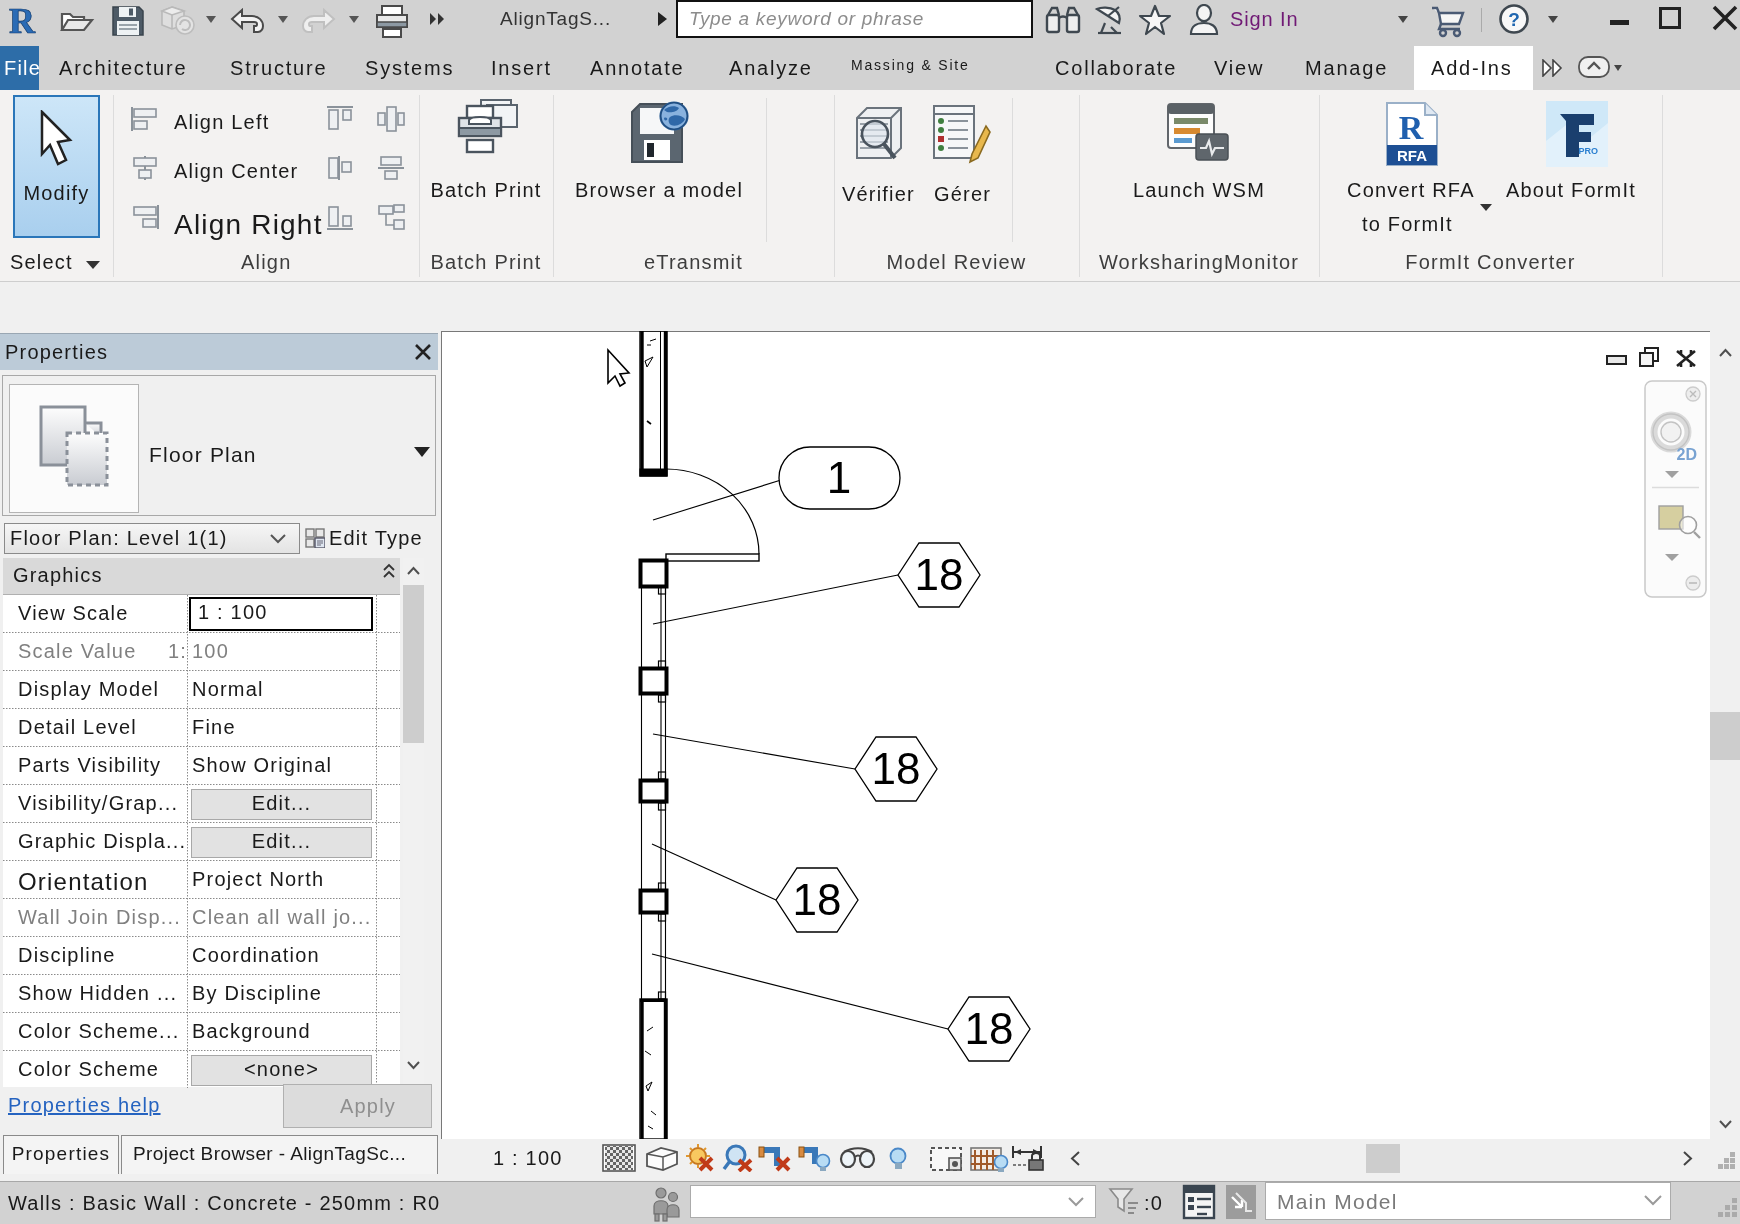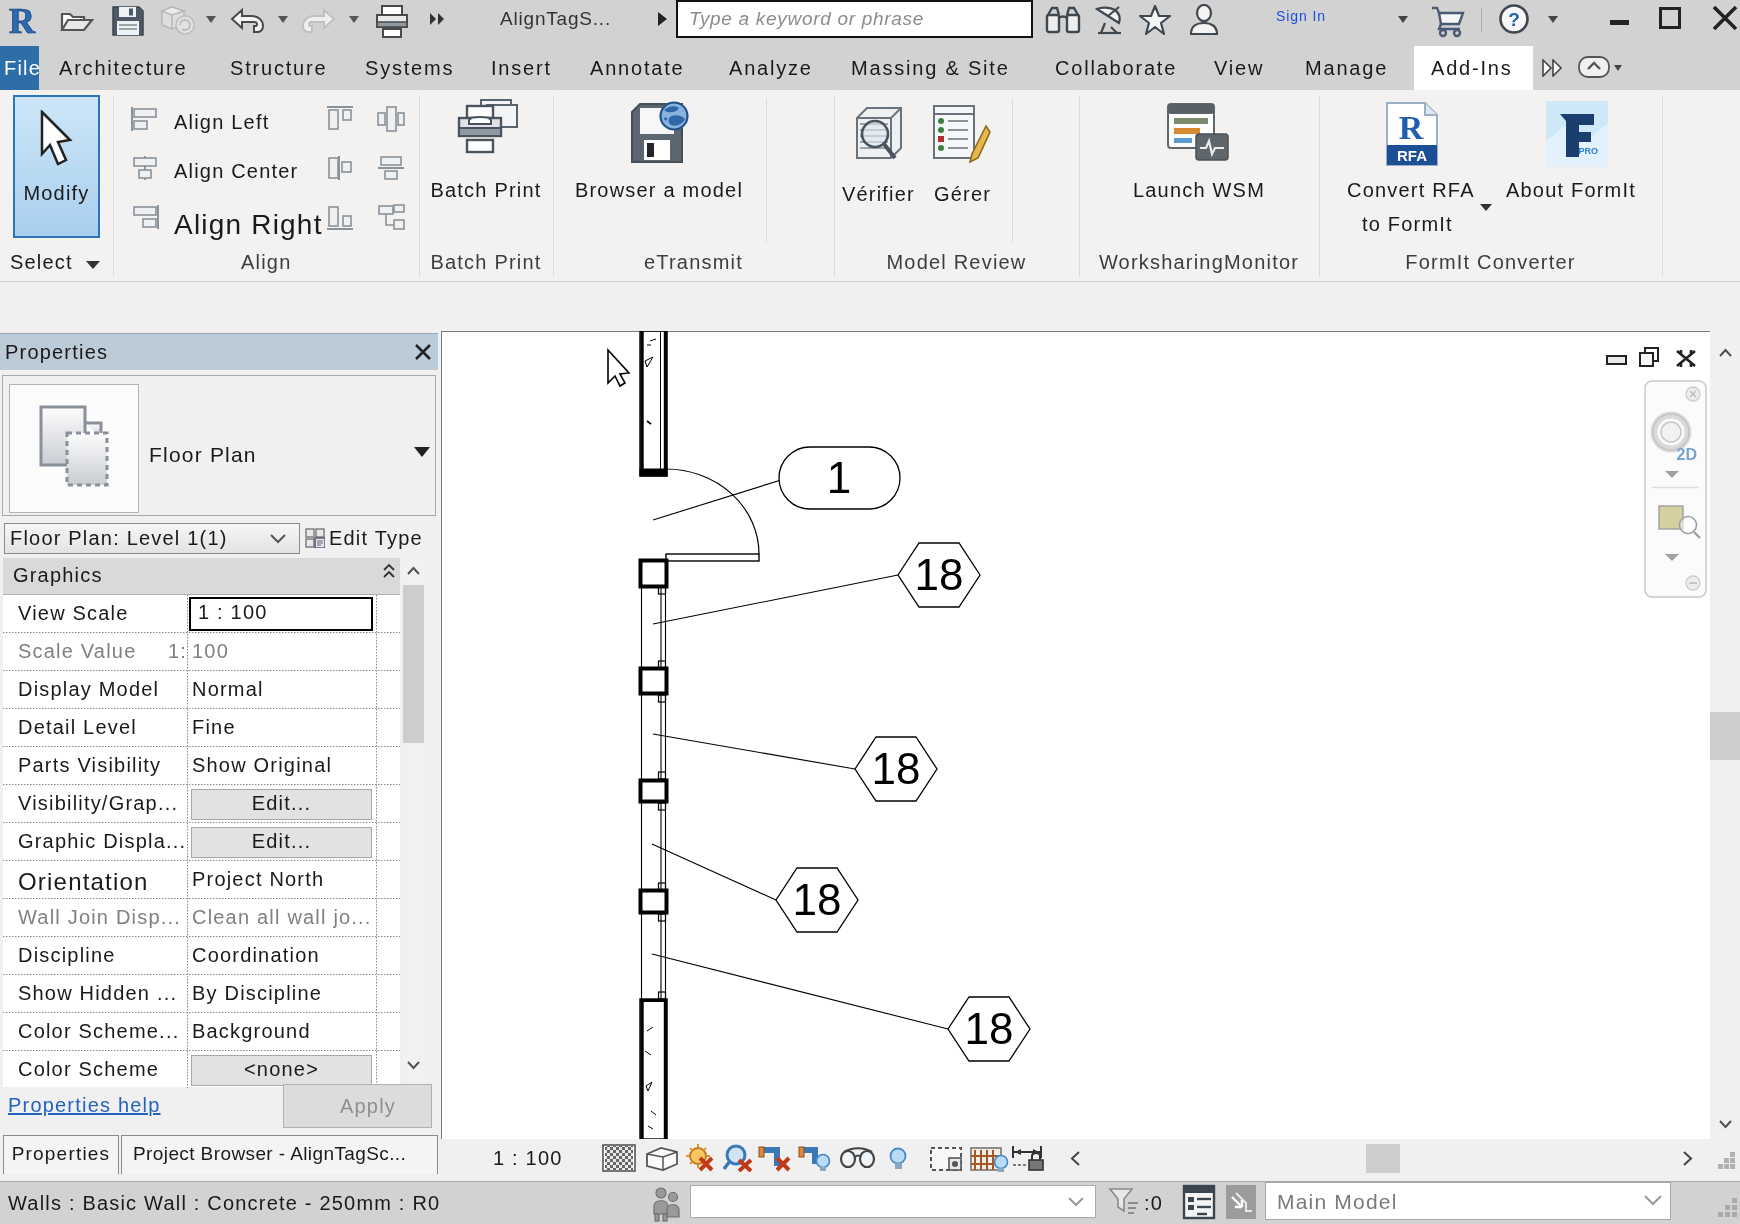--- a/index.html
+++ b/index.html
@@ -95,21 +95,21 @@
   </svg>
   
   <svg class="abs" style="left:1138px;top:4px;" width="34" height="32" viewBox="0 0 34 32">
     <path d="M17 2 L21 12 L32 12 L23 19 L26 30 L17 23 L8 30 L11 19 L2 12 L13 12 Z" fill="#f6f6f6" stroke="#3f4850" stroke-width="2.2" stroke-linejoin="round"></path>
   </svg>
   
   <svg class="abs" style="left:1189px;top:4px;" width="30" height="32" viewBox="0 0 30 32">
     <ellipse cx="15" cy="9" rx="7" ry="8" fill="#f4f4f4" stroke="#3f4850" stroke-width="2.2"></ellipse>
     <path d="M2 30 C2 22 8 19 15 19 C22 19 28 22 28 30 Z" fill="#f4f4f4" stroke="#3f4850" stroke-width="2.2"></path>
   </svg>
-  <div class="tx" style="left:1276px;top:8px;font-size:14px;letter-spacing:0.9px;color:#1d4ed8;">Sign In</div>
+  <div class="tx" style="left:1230px;top:8px;font-size:20px;letter-spacing:0.9px;color:#701a75;">Sign In</div>
   <svg class="abs" style="left:1396px;top:14px;" width="14" height="10">
         <path d="M2 2 L12 2 L7 9 Z" fill="#444"></path>
       </svg>
   
   <svg class="abs" style="left:1430px;top:4px;" width="36" height="34" viewBox="0 0 36 34">
     <g fill="none" stroke="#4a5a74" stroke-width="2.4">
       <path d="M2 4 L7 4 L9 9 L33 9 L29 20 L11 20 L9 9" fill="#f6f6f6"></path>
       <path d="M11 20 L9 25 L30 25"></path>
       <circle cx="13" cy="29" r="3"></circle>
           <circle cx="27" cy="29" r="3"></circle>
@@ -134,21 +134,21 @@
 
 <div class="abs" id="tabrow" style="left:0;top:46px;width:1740px;height:44px;background:#d2d2d2;">
   <div class="abs" style="left:0;top:0;width:39px;height:44px;background:#2d6da8;"></div>
   <div class="tx" style="left:4px;top:11px;font-size:20px;color:#fff;text-align:center;">File</div>
   <div class="tx" style="left:59px;top:11px;font-size:20px;letter-spacing:1.8px;">Architecture</div>
   <div class="tx" style="left:230px;top:11px;font-size:20px;letter-spacing:1.8px;">Structure</div>
   <div class="tx" style="left:365px;top:11px;font-size:20px;letter-spacing:1.8px;">Systems</div>
   <div class="tx" style="left:491px;top:11px;font-size:20px;letter-spacing:1.8px;">Insert</div>
   <div class="tx" style="left:590px;top:11px;font-size:20px;letter-spacing:1.8px;">Annotate</div>
   <div class="tx" style="left:729px;top:11px;font-size:20px;letter-spacing:1.8px;">Analyze</div>
-  <div class="tx" style="left:851px;top:11px;font-size:20px;letter-spacing:1.8px;">Massing &amp; Site</div>
+  <div class="tx" style="left:851px;top:11px;font-size:14px;letter-spacing:1.8px;">Massing &amp; Site</div>
   <div class="tx" style="left:1055px;top:11px;font-size:20px;letter-spacing:1.8px;">Collaborate</div>
   <div class="tx" style="left:1214px;top:11px;font-size:20px;letter-spacing:1.8px;">View</div>
   <div class="tx" style="left:1305px;top:11px;font-size:20px;letter-spacing:1.8px;">Manage</div>
   <div class="abs" style="left:1414px;top:0px;width:119px;height:44px;background:#fff;"></div>
   <div class="tx" style="left:1431px;top:11px;font-size:20px;letter-spacing:1.8px;">Add-Ins</div>
   <svg class="abs" style="left:1541px;top:13px;" width="26" height="18" viewBox="0 0 26 18">
     <path d="M2 1 L10 9 L2 17 Z" fill="#fff" stroke="#444" stroke-width="1.6"></path>
     <path d="M12 1 L20 9 L12 17 Z" fill="#fff" stroke="#444" stroke-width="1.6"></path>
   </svg>
   <svg class="abs" style="left:1578px;top:10px;" width="46" height="24" viewBox="0 0 46 24">

